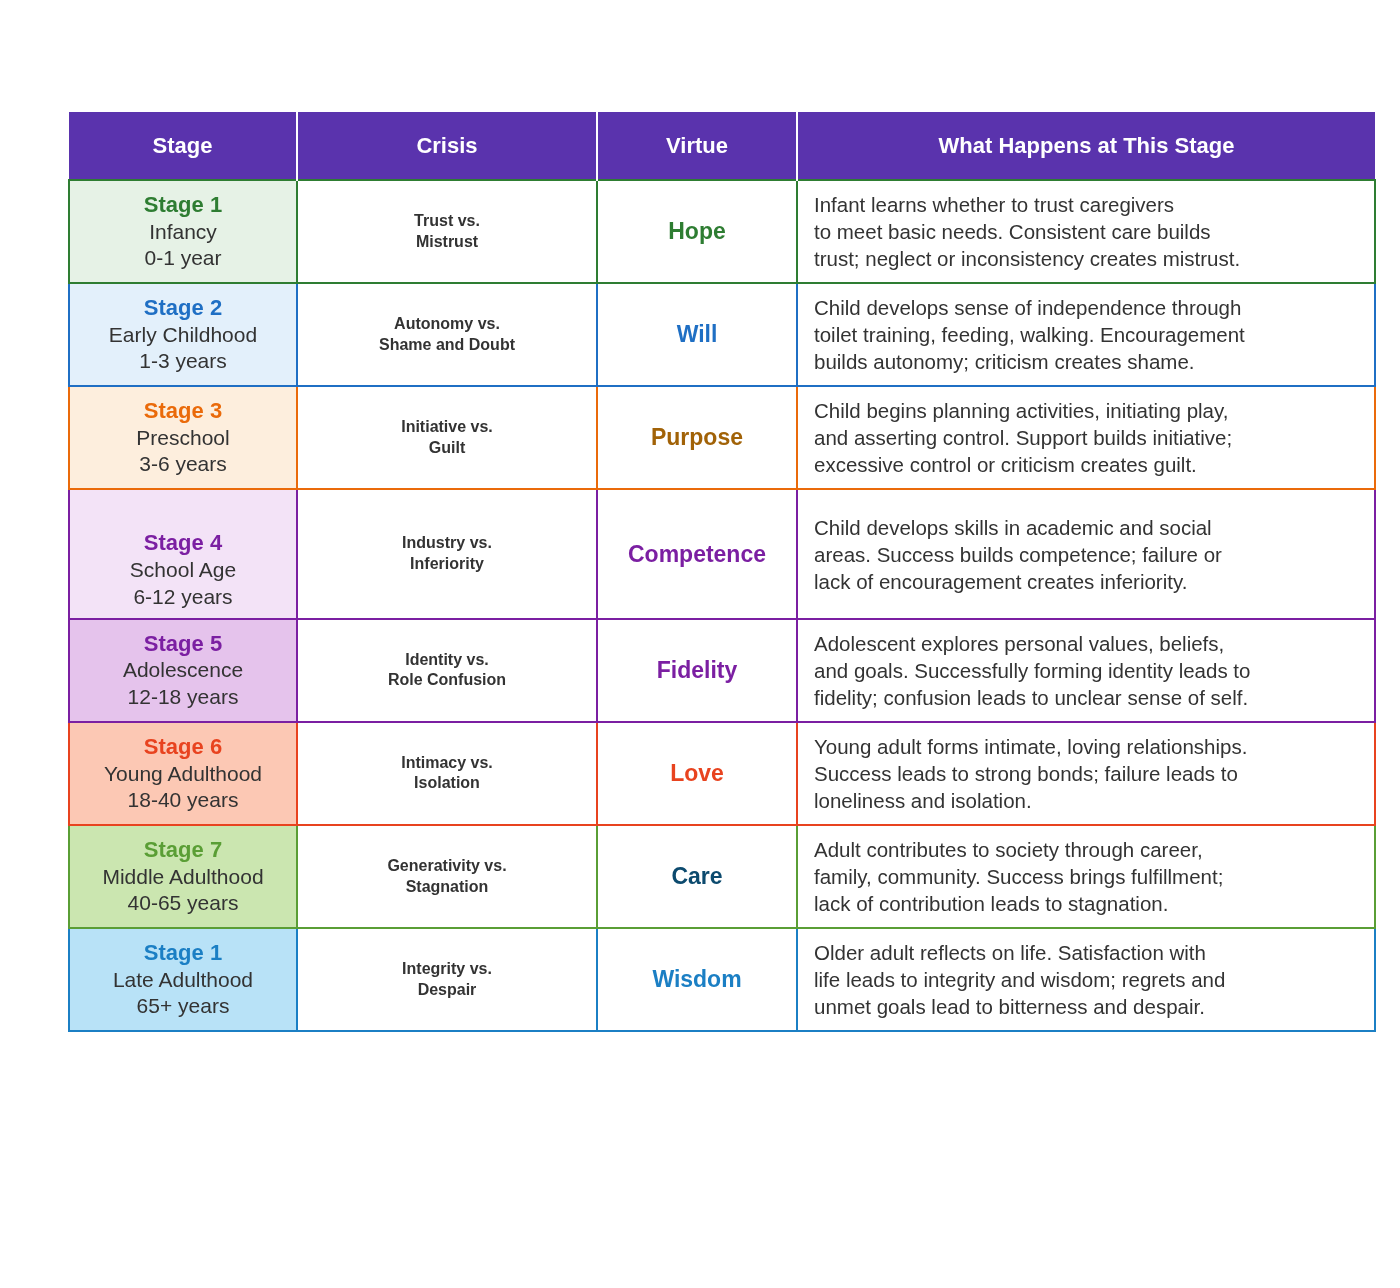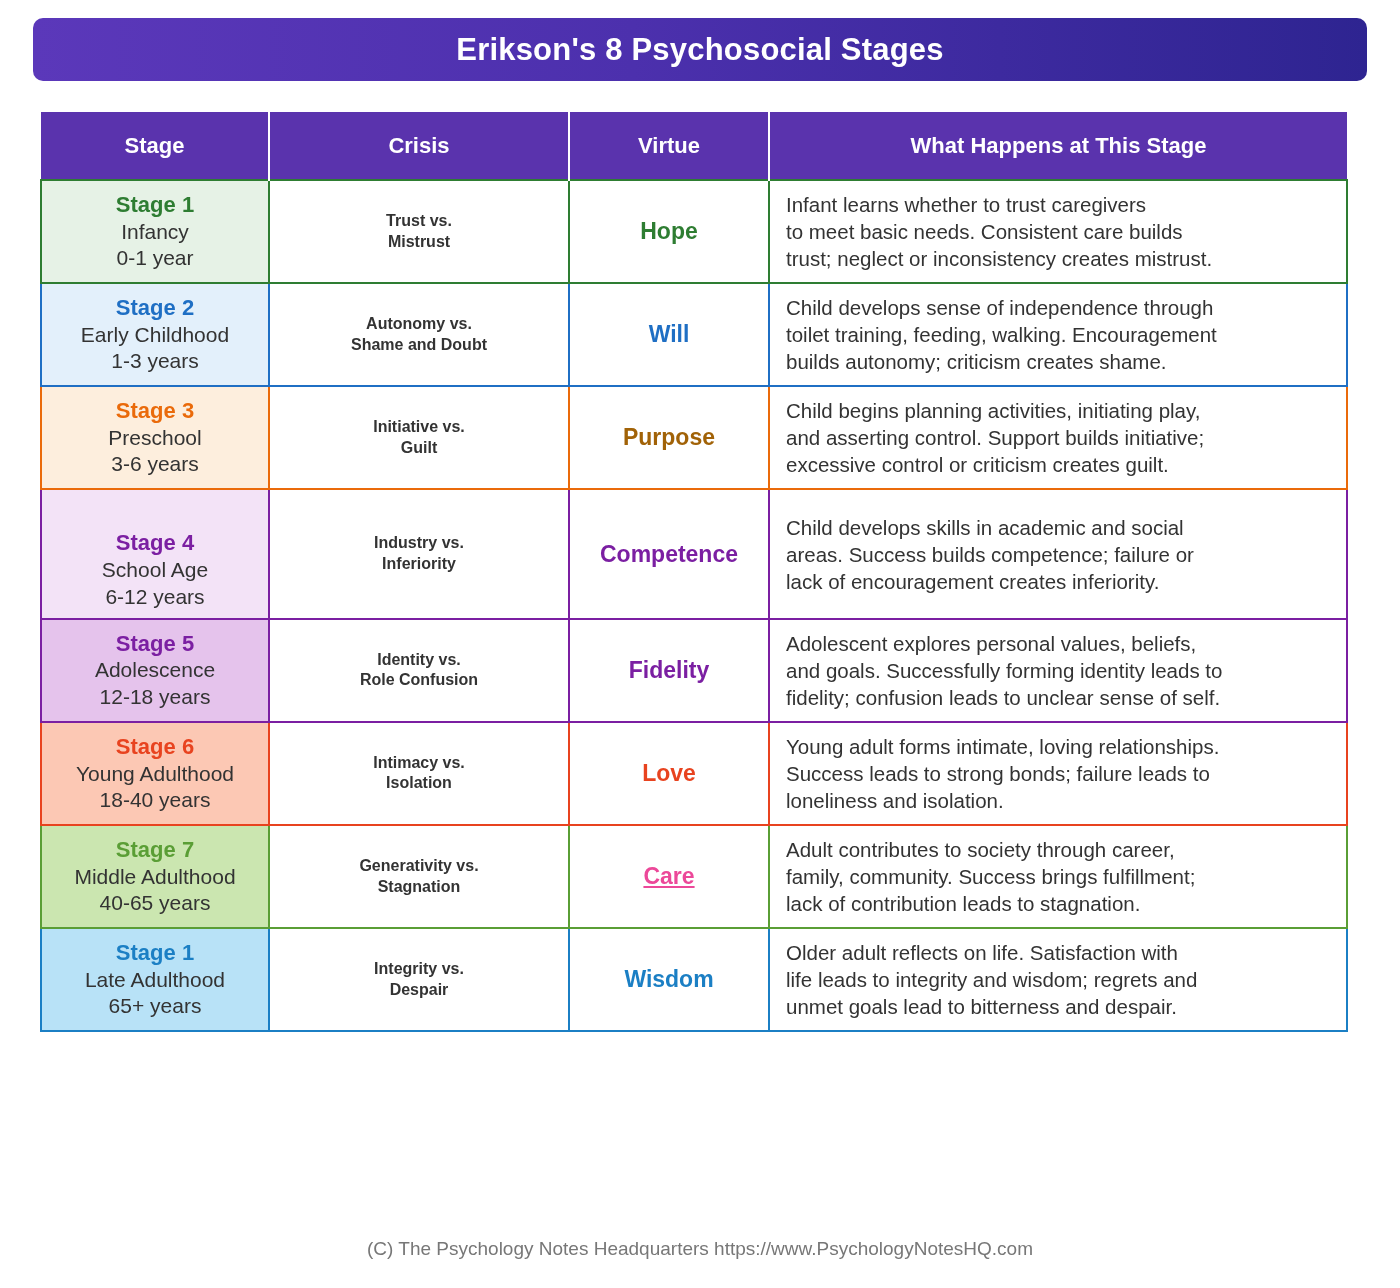--- a/index.html
+++ b/index.html
@@ -40,21 +40,21 @@
     color: #ffffff;
     font-size: 31px;
     font-weight: bold;
     letter-spacing: 0.2px;
     line-height: 1;
   }
 
   
   .table-wrap {
     position: absolute;
-    left: 40px;
+    left: 68px;
     top: 112px;
     width: 1147px;
   }
   table.stages {
     width: 100%;
     border-collapse: collapse;
     table-layout: fixed;
   }
   col.c-stage { width: 228px; }
   col.c-crisis { width: 300px; }
@@ -138,23 +138,20 @@
     text-align: center;
     font-size: 19px;
     color: #777777;
   }
 </style>
 </head>
 <body>
 
 <div class="page">
 
-  <div class="title-banner">
-    <div class="title-text">Erikson's 8 Psychosocial Stages</div>
-  </div>
 
   <div class="table-wrap">
     <table class="stages">
       <colgroup>
         <col class="c-stage">
           <col class="c-crisis">
           <col class="c-virtue">
           <col class="c-what">
       </colgroup>
       <thead>
@@ -271,21 +268,21 @@
           <tr>
             <td class="stage-cell" style="background: rgb(203, 230, 176); border-width: 2px; border-style: solid; border-color: rgb(90, 158, 53);">
               <span class="stage-num" style="color: rgb(90, 158, 53);">Stage 7</span>
               <span class="stage-period">Middle Adulthood</span>
               <span class="stage-age">40-65 years</span>
             </td>
             <td class="crisis-cell" style="border-top: 2px solid rgb(90, 158, 53); border-bottom: 2px solid rgb(90, 158, 53); border-right: 2px solid rgb(90, 158, 53);">
               <span class="crisis-l1">Generativity vs.</span>
               <span class="crisis-l2">Stagnation</span>
             </td>
-            <td class="virtue-cell" style="color: #ec4899; border-top: 2px solid rgb(90, 158, 53); border-bottom: 2px solid rgb(90, 158, 53); border-right: 2px solid rgb(90, 158, 53); text-decoration: underline;">Care</td>
+            <td class="virtue-cell" style="color: #0c4a6e; border-top: 2px solid rgb(90, 158, 53); border-bottom: 2px solid rgb(90, 158, 53); border-right: 2px solid rgb(90, 158, 53);">Care</td>
             <td class="what-cell" style="border-top: 2px solid rgb(90, 158, 53); border-bottom: 2px solid rgb(90, 158, 53); border-right: 2px solid rgb(90, 158, 53);">
               <span>Adult contributes to society through career,</span>
               <span>family, community. Success brings fulfillment;</span>
               <span>lack of contribution leads to stagnation.</span>
             </td>
           </tr>
           <tr>
             <td class="stage-cell" style="background: rgb(184, 226, 247); border-width: 2px; border-style: solid; border-color: rgb(27, 127, 196);">
               <span class="stage-num" style="color: rgb(27, 127, 196);">Stage 1</span>
               <span class="stage-period">Late Adulthood</span>
@@ -299,15 +296,14 @@
             <td class="what-cell" style="border-top: 2px solid rgb(27, 127, 196); border-bottom: 2px solid rgb(27, 127, 196); border-right: 2px solid rgb(27, 127, 196);">
               <span>Older adult reflects on life. Satisfaction with</span>
               <span>life leads to integrity and wisdom; regrets and</span>
               <span>unmet goals lead to bitterness and despair.</span>
             </td>
           </tr>
         </tbody>
     </table>
   </div>
 
-  <div class="footer">(C) The Psychology Notes Headquarters https://www.PsychologyNotesHQ.com</div>
 
 </div>
 
 </body></html>

